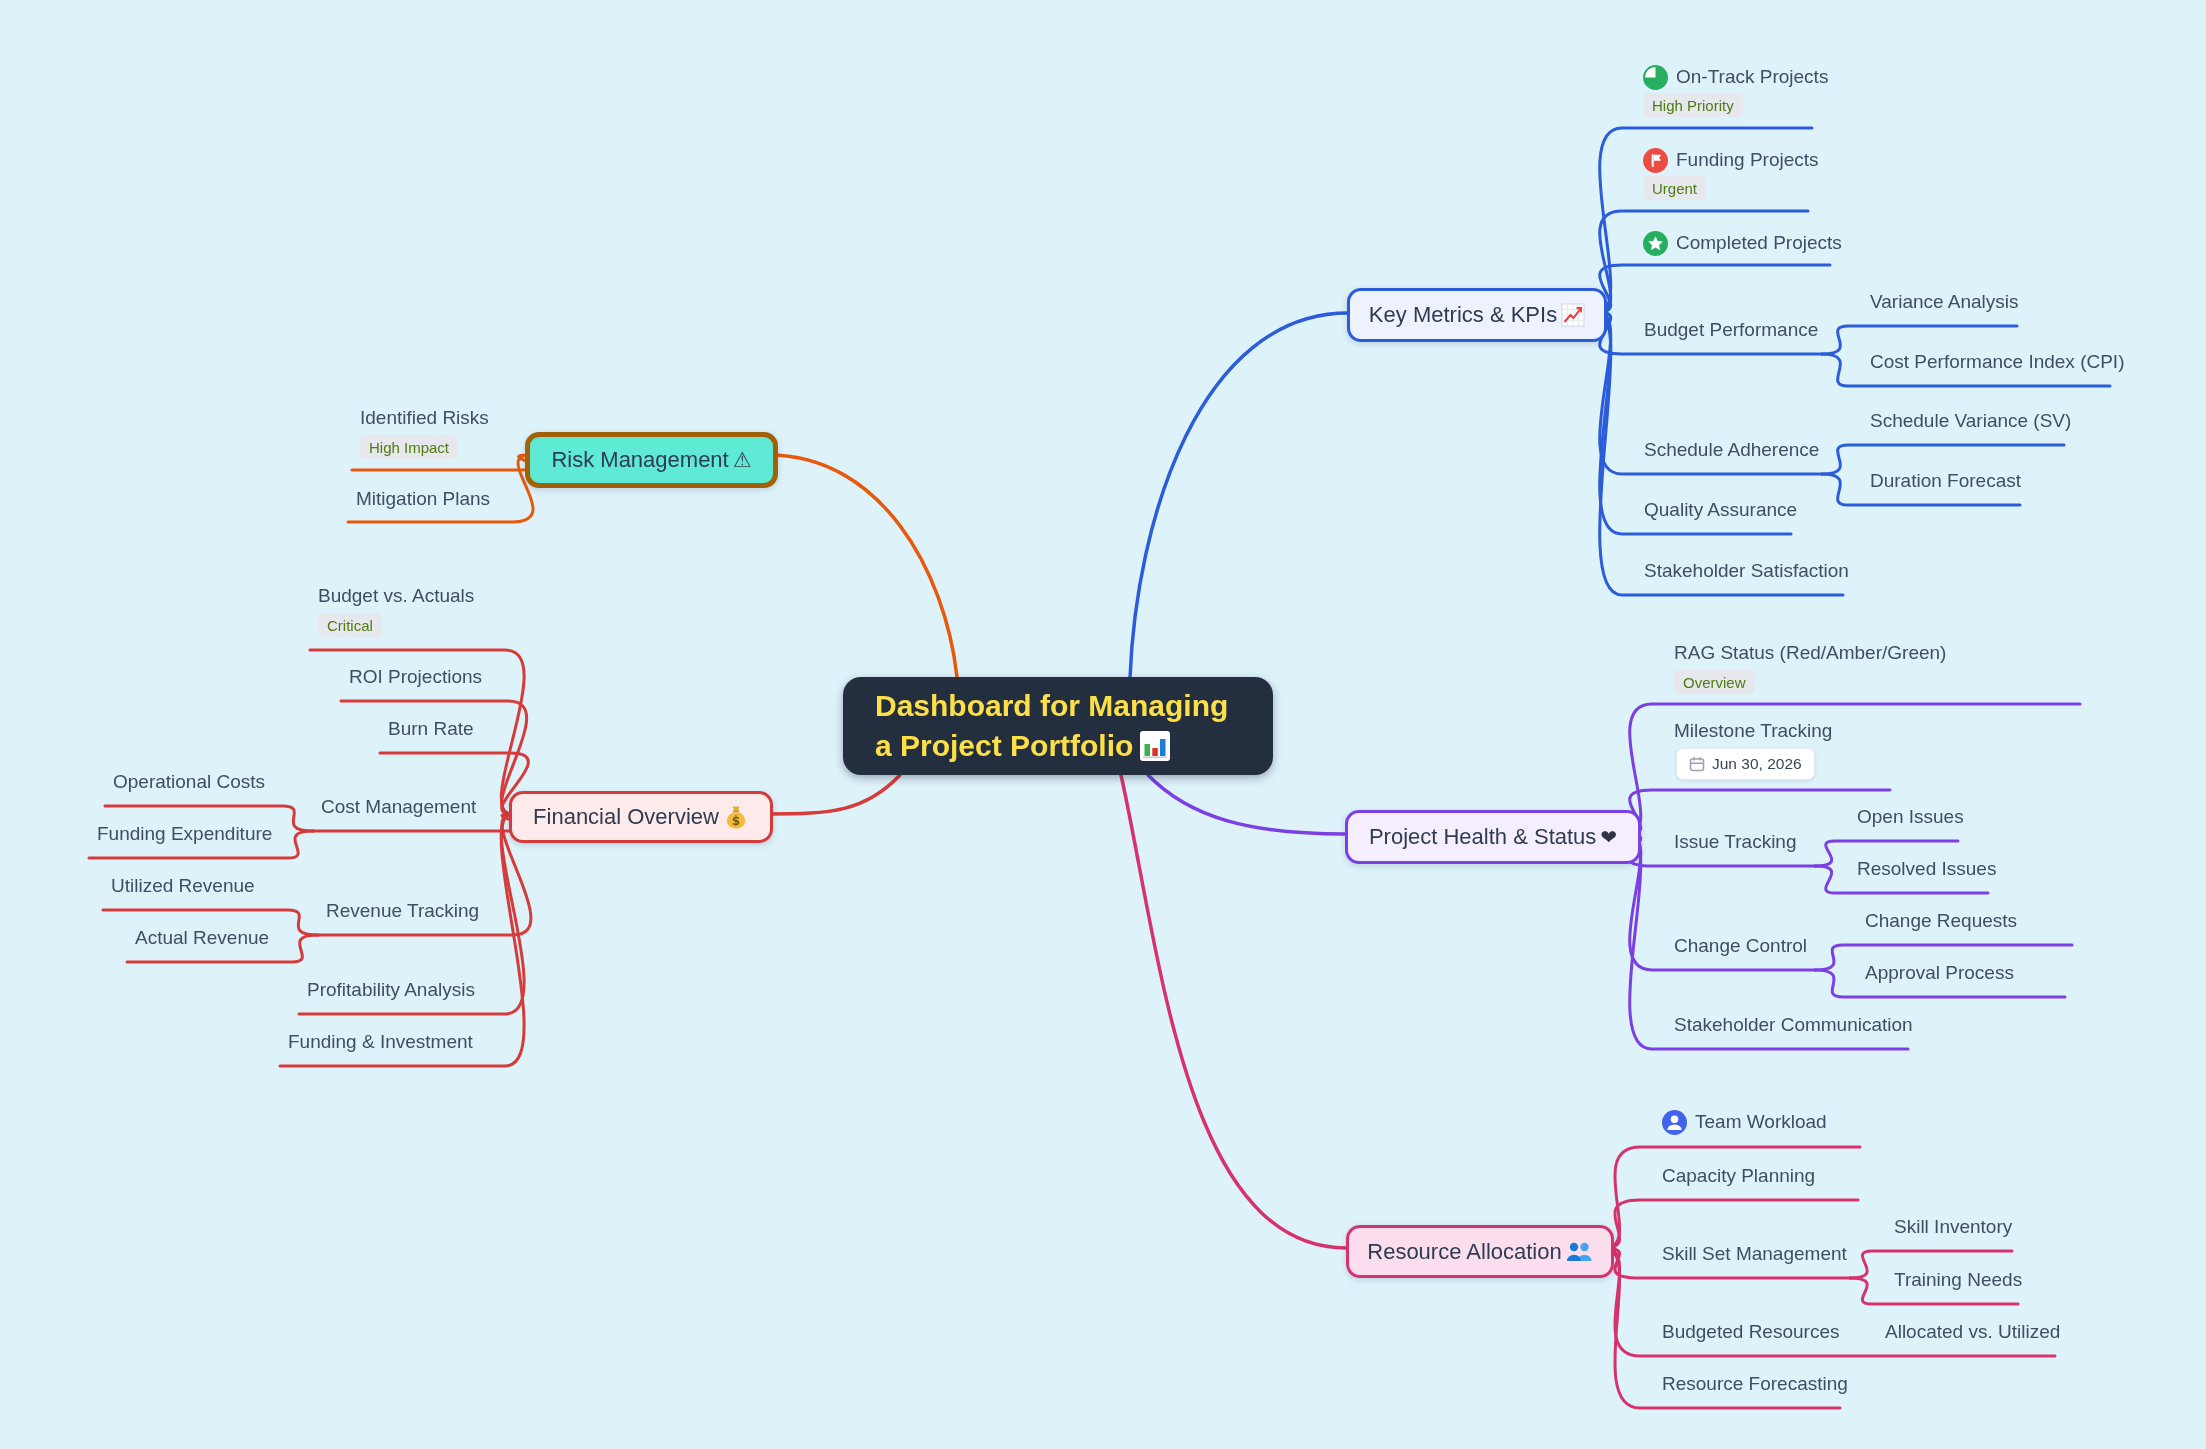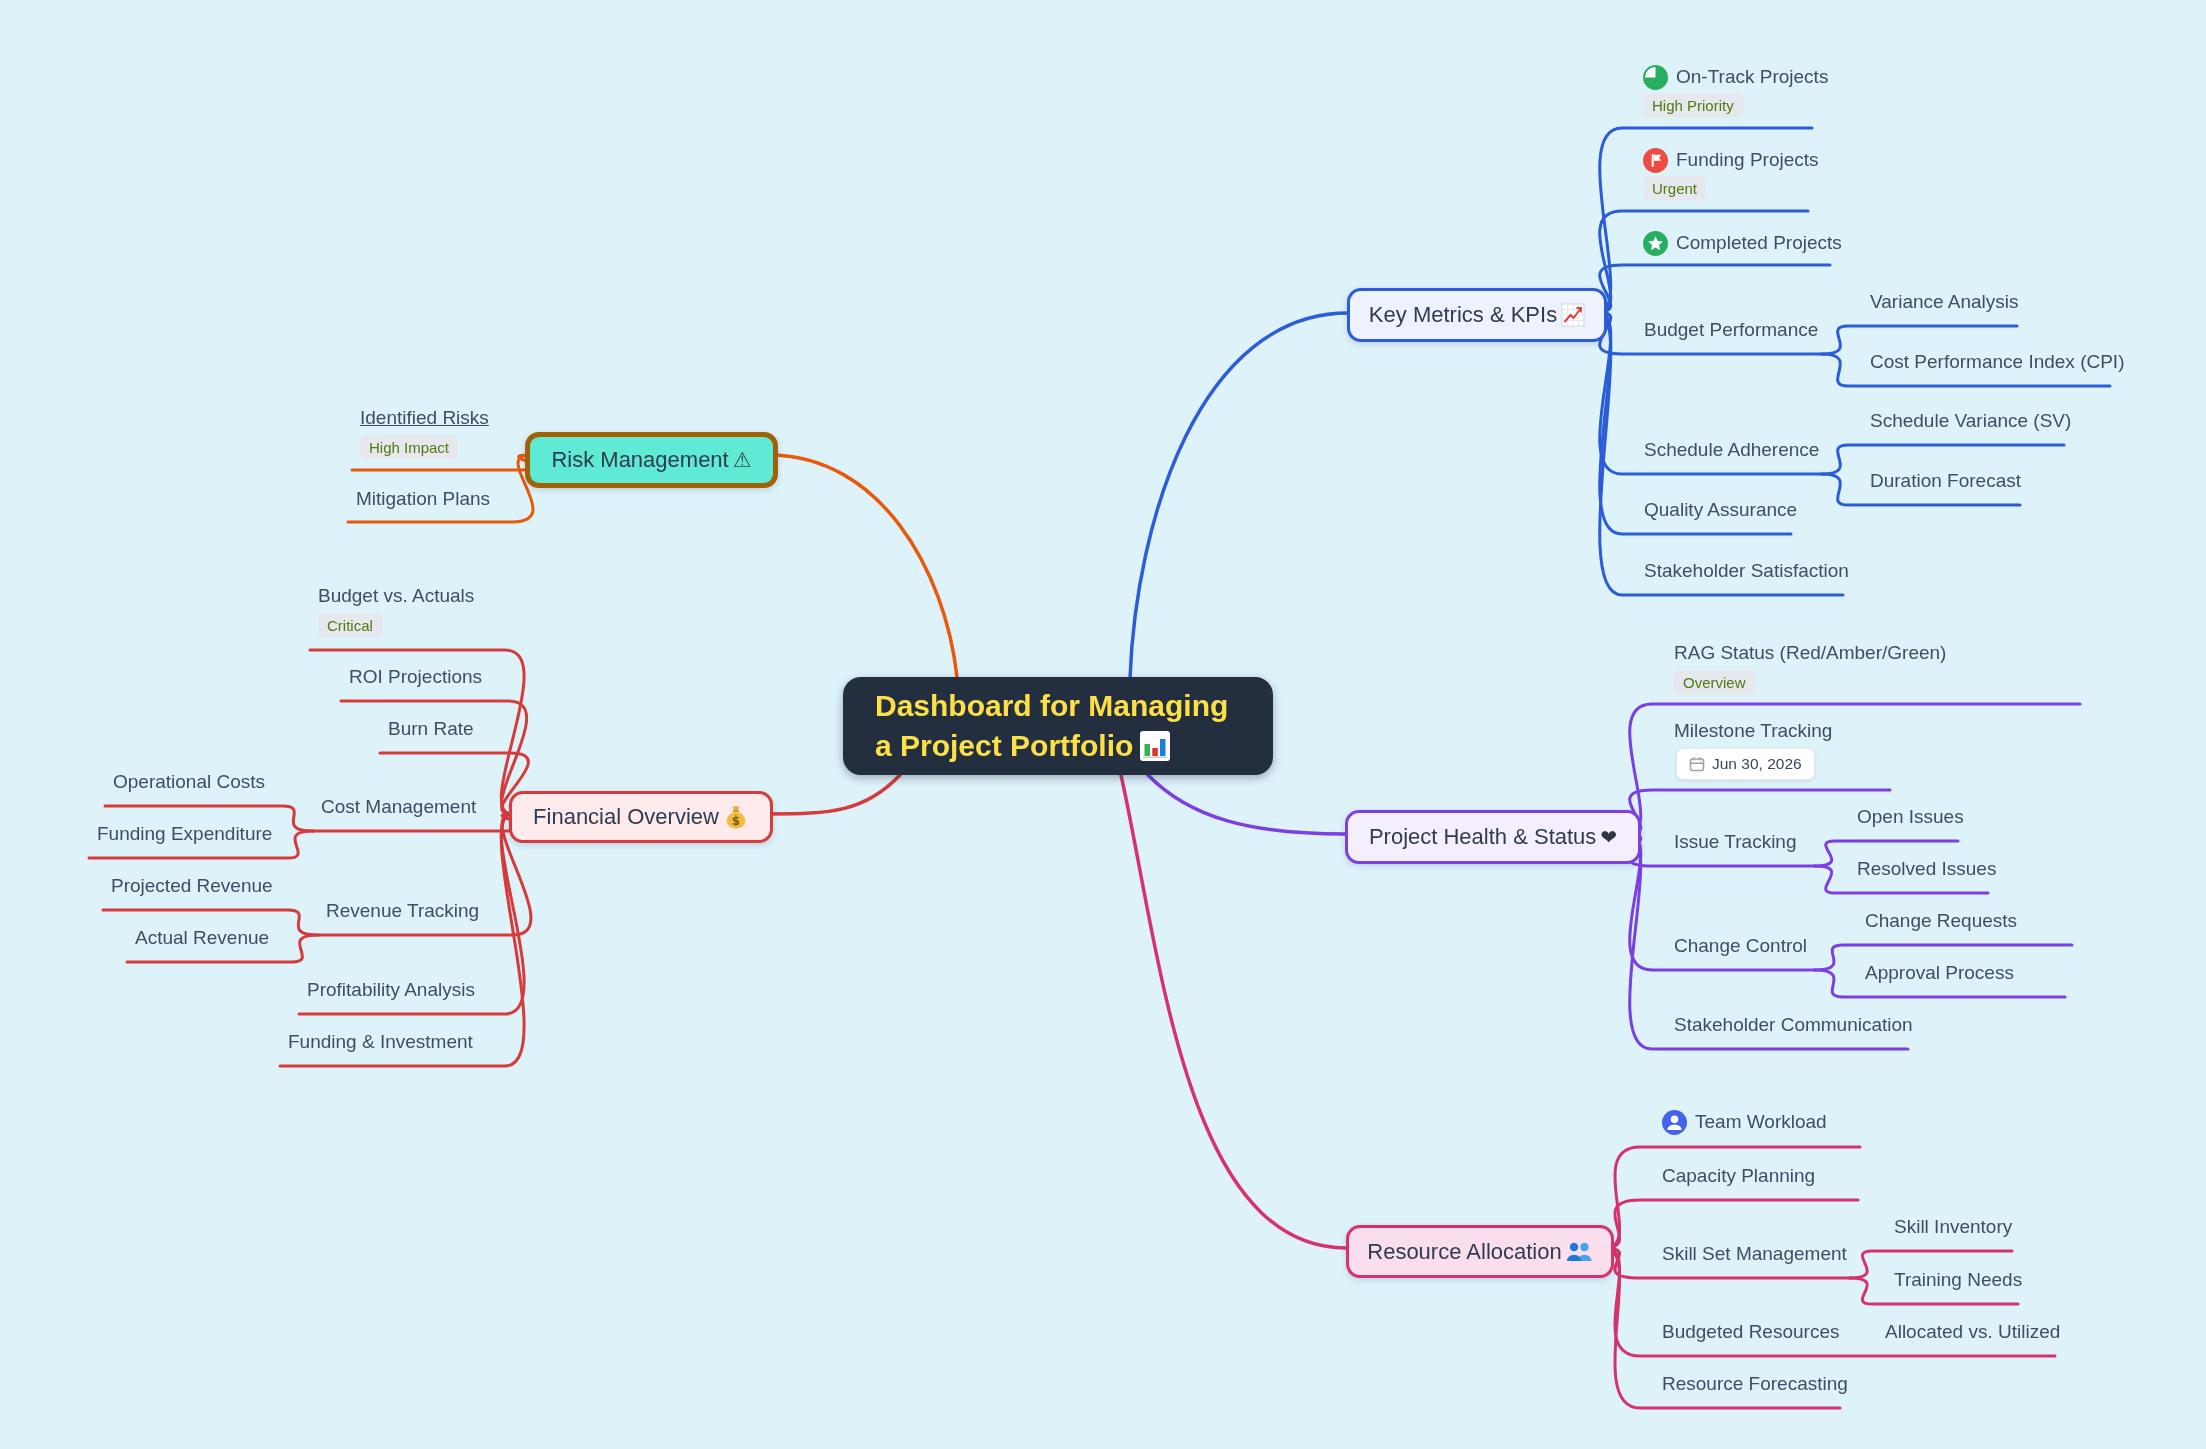--- a/index.html
+++ b/index.html
@@ -287,21 +287,21 @@
   <div class="lbl" style="left:1662px;top:1319px;">
     <span>Budgeted Resources</span>
   </div>
   <div class="lbl" style="left:1885px;top:1319px;">
     <span>Allocated vs. Utilized</span>
   </div>
   <div class="lbl" style="left:1662px;top:1371px;">
     <span>Resource Forecasting</span>
   </div>
 
-  <div class="lbl" style="left:360px;top:405px;text-decoration:underline;">
+  <div class="lbl" style="left:360px;top:405px;">
     <span>Identified Risks</span>
   </div>
   <span class="badge" style="left:360px;top:435px;">High Impact</span>
   <div class="lbl" style="left:356px;top:486px;">
     <span>Mitigation Plans</span>
   </div>
 
   <div class="lbl" style="left:318px;top:583px;">
     <span>Budget vs. Actuals</span>
   </div>
@@ -321,21 +321,21 @@
     <span>Operational Costs</span>
   </div>
   <div class="lbl" style="left:97px;top:821px;">
     <span>Funding Expenditure</span>
   </div>
 
   <div class="lbl" style="left:326px;top:898px;">
     <span>Revenue Tracking</span>
   </div>
   <div class="lbl" style="left:111px;top:873px;">
-    <span>Projected Revenue</span>
+    <span>Utilized Revenue</span>
   </div>
   <div class="lbl" style="left:135px;top:925px;">
     <span>Actual Revenue</span>
   </div>
 
   <div class="lbl" style="left:307px;top:977px;">
     <span>Profitability Analysis</span>
   </div>
   <div class="lbl" style="left:288px;top:1029px;">
     <span>Funding &amp; Investment</span>

